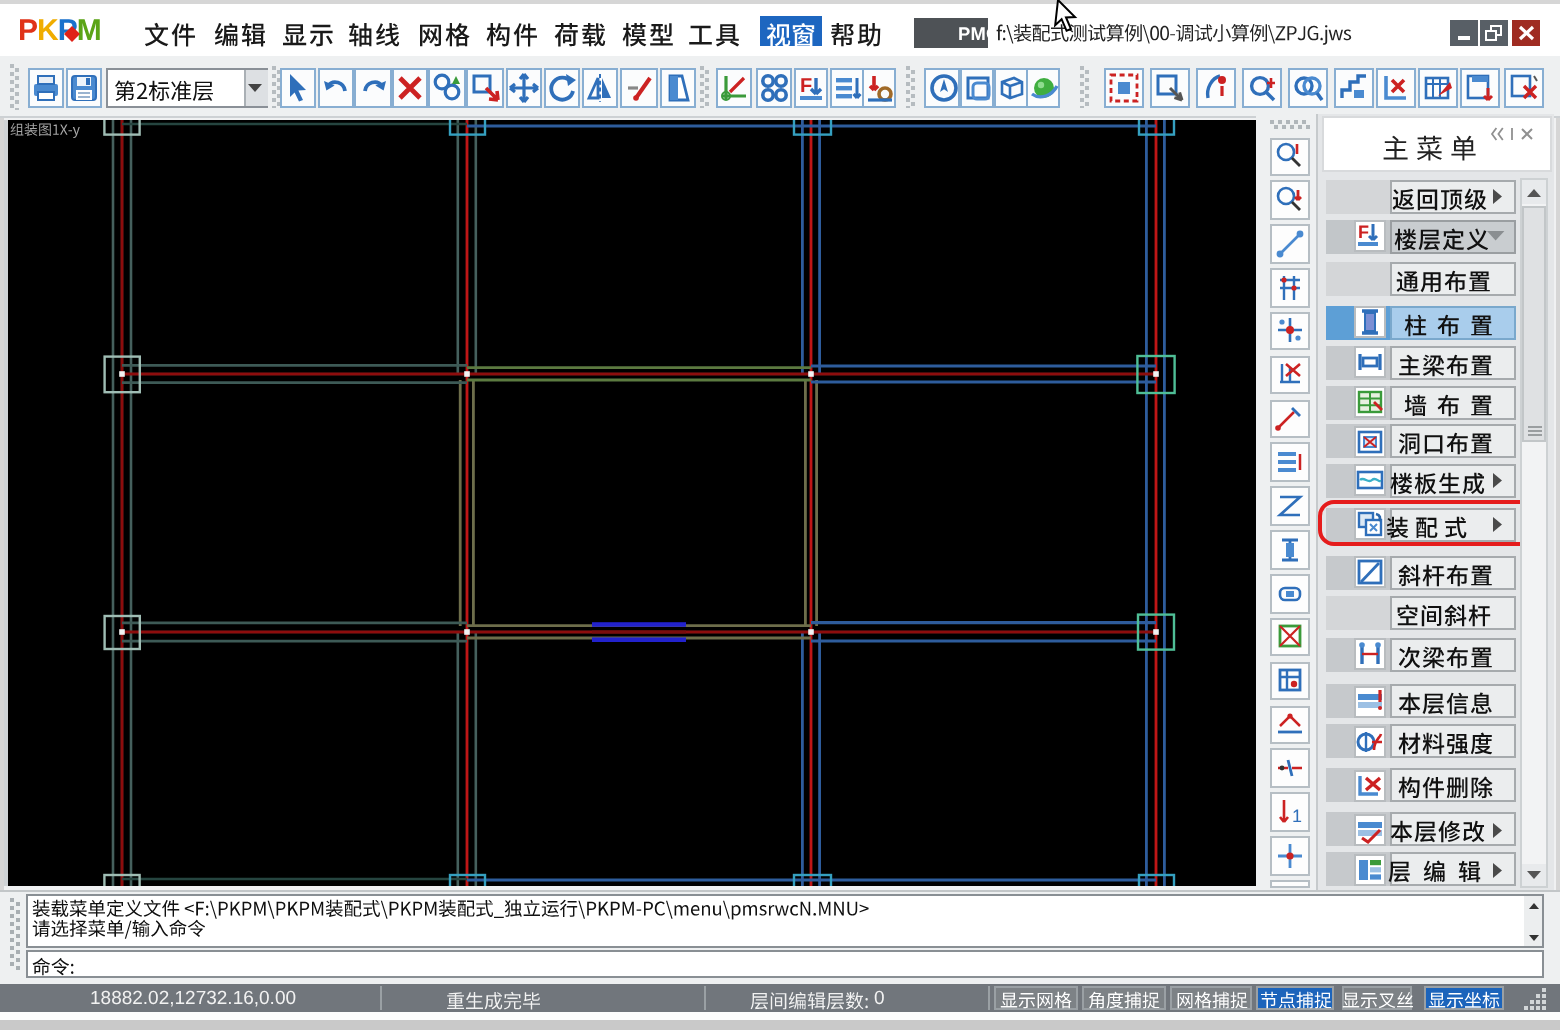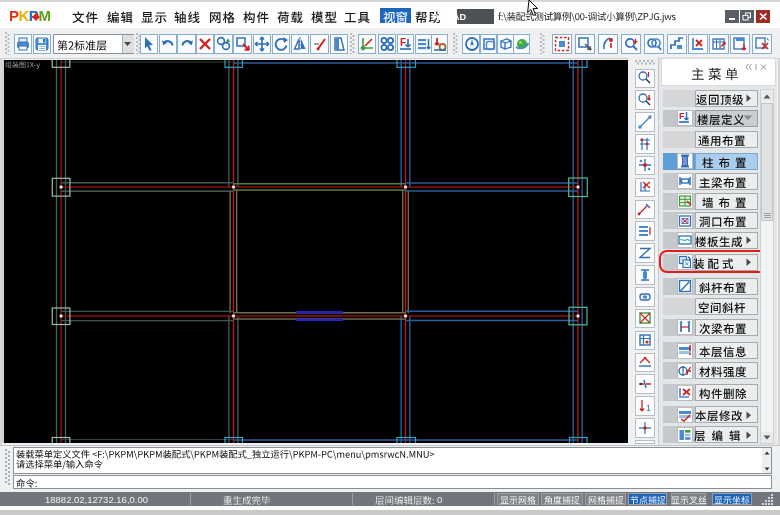--- a/index.html
+++ b/index.html
@@ -42,21 +42,21 @@
       <path d="M0.6 -1.1V0.1H11.9V-1.1H6.9V-8H11.3V-9.2H1.3V-8H5.6V-1.1Z M16.1 -10V-2.8H14.1V-1.7H17.5C16.7 -1 15.2 -0.2 13.9 0.2C14.2 0.4 14.6 0.8 14.8 1.1C16.1 0.6 17.6 -0.2 18.6 -1L17.6 -1.7H21.6L20.9 -0.9C22.3 -0.3 23.8 0.5 24.6 1.1L25.6 0.2C24.7 -0.4 23.3 -1.1 21.9 -1.7H25.4V-2.8H23.6V-10ZM17.2 -2.8V-3.7H22.4V-2.8ZM17.2 -7.2H22.4V-6.4H17.2ZM17.2 -8.1V-9H22.4V-8.1ZM17.2 -5.5H22.4V-4.6H17.2Z" transform="translate(0,13.12)" fill="#1a1a1a"></path>
     </svg>
 <div style="position:absolute;left:380px;top:8px;width:30.5px;height:15px;background:#1d66c0;"></div>
 <svg width="27" height="20" viewBox="0 0 27 20" style="position:absolute;left:382.7px;top:9.0px;overflow:visible">
       <path d="M5.5 -10V-3.3H6.7V-8.9H10.3V-3.3H11.5V-10ZM7.9 -8.1V-5.8C7.9 -3.9 7.5 -1.5 4.3 0.2C4.6 0.4 5 0.8 5.1 1.1C6.8 0.2 7.8 -1 8.3 -2.3V-0.3C8.3 0.6 8.7 0.9 9.6 0.9H10.7C11.8 0.9 12 0.3 12.1 -1.6C11.8 -1.7 11.5 -1.9 11.2 -2.1C11.1 -0.4 11.1 0 10.7 0H9.8C9.5 0 9.4 -0.1 9.4 -0.5V-3.4H8.7C9 -4.3 9 -5.1 9 -5.8V-8.1ZM1.8 -10C2.2 -9.5 2.7 -8.9 2.9 -8.4H0.7V-7.4H3.6C2.9 -5.8 1.7 -4.4 0.4 -3.6C0.6 -3.3 0.8 -2.7 0.9 -2.4C1.4 -2.7 1.8 -3.1 2.2 -3.5V1H3.4V-4.1C3.8 -3.6 4.2 -3 4.4 -2.6L5.2 -3.5C4.9 -3.8 4.1 -4.8 3.6 -5.3C4.2 -6.1 4.7 -7.1 5 -8L4.4 -8.5L4.2 -8.4H3L3.9 -9C3.7 -9.4 3.2 -10.1 2.7 -10.5Z M17.1 -8.4C16.1 -7.7 14.6 -7.1 13.4 -6.8L14 -5.9C15.4 -6.2 16.9 -7 18 -7.9ZM19.6 -7.8C20.9 -7.3 22.6 -6.4 23.4 -5.8L24.2 -6.6C23.3 -7.2 21.6 -8 20.3 -8.5ZM17.8 -7.1C17.6 -6.8 17.4 -6.2 17.1 -5.9H14.4V1.1H15.6V0.6H21.9V1H23.2V-5.9H18.3C18.6 -6.2 18.8 -6.5 19.1 -6.9ZM15.6 -0.2V-5H21.9V-0.2ZM17.1 -2.5C17.5 -2.4 17.9 -2.2 18.4 -2C17.7 -1.6 16.8 -1.3 16 -1.1C16.1 -0.9 16.4 -0.6 16.5 -0.4C17.5 -0.6 18.4 -1 19.3 -1.5C19.9 -1.2 20.4 -0.9 20.8 -0.6L21.4 -1.2C21.1 -1.5 20.6 -1.8 20 -2.1C20.6 -2.6 21 -3.2 21.3 -3.9L20.7 -4.2L20.6 -4.1H18C18.1 -4.3 18.2 -4.5 18.3 -4.7L17.4 -4.8C17.1 -4.2 16.6 -3.6 15.9 -3C16.1 -2.9 16.4 -2.7 16.6 -2.5C16.9 -2.8 17.2 -3.1 17.5 -3.4H20.1C19.8 -3.1 19.5 -2.8 19.2 -2.5C18.6 -2.7 18.1 -2.9 17.6 -3.1ZM17.7 -10.3C17.8 -10.1 17.9 -9.8 18.1 -9.5H13.4V-7.5H14.6V-8.6H22.9V-7.5H24.1V-9.5H19.5C19.4 -9.9 19.1 -10.3 19 -10.6Z" transform="translate(0,13.12)" fill="#ffffff"></path>
     </svg>
 <svg width="29" height="20" viewBox="0 0 29 20" style="position:absolute;left:414.5px;top:9.0px;overflow:visible">
       <path d="M5.6 -4.3V-3.3H2C3.2 -3.8 3.8 -4.6 4.2 -5.3H6.7V-6.2H4.4L4.5 -6.6V-7H6.4V-7.9H4.5V-8.7H6.7V-9.6H4.5V-10.6H3.3V-9.6H0.8V-8.7H3.3V-7.9H1V-7H3.3V-6.6C3.3 -6.5 3.2 -6.4 3.2 -6.2H0.6V-5.3H2.8C2.4 -4.8 1.8 -4.3 0.8 -4C1 -3.8 1.4 -3.4 1.6 -3.1L1.8 -3.2V0.4H3V-2.2H5.6V1H6.8V-2.2H9.7V-0.8C9.7 -0.7 9.6 -0.7 9.4 -0.6C9.2 -0.6 8.5 -0.6 7.8 -0.7C7.9 -0.4 8.1 0.1 8.2 0.4C9.2 0.4 9.9 0.4 10.3 0.2C10.8 0 10.9 -0.3 10.9 -0.8V-3.3H6.8V-4.3ZM7.2 -10V-3.8H8.3V-9H10.2C9.8 -8.5 9.5 -8 9.1 -7.5C10.2 -6.9 10.6 -6.3 10.6 -5.9C10.6 -5.7 10.5 -5.5 10.3 -5.4C10.1 -5.4 9.9 -5.3 9.8 -5.3C9.4 -5.3 9 -5.3 8.5 -5.4C8.7 -5.1 8.9 -4.7 8.9 -4.4C9.4 -4.3 9.9 -4.3 10.3 -4.4C10.6 -4.4 10.9 -4.5 11.1 -4.6C11.5 -4.9 11.8 -5.2 11.8 -5.8C11.7 -6.4 11.4 -7 10.4 -7.6C10.9 -8.2 11.4 -9 11.8 -9.6L11 -10.1L10.8 -10Z M21.2 -10.6C21.2 -9.6 21.2 -8.7 21.2 -7.8H19.4V-6.7H21.2C21 -3.7 20.4 -1.3 18.1 0.2C18.4 0.4 18.8 0.8 18.9 1.1C21.4 -0.6 22.1 -3.4 22.3 -6.7H24C23.9 -2.3 23.8 -0.7 23.5 -0.3C23.4 -0.2 23.2 -0.1 23 -0.1C22.8 -0.1 22.1 -0.1 21.5 -0.2C21.7 0.1 21.8 0.6 21.8 1C22.5 1 23.1 1 23.5 0.9C24 0.9 24.2 0.8 24.5 0.4C24.9 -0.2 25 -2 25.1 -7.2C25.1 -7.4 25.2 -7.8 25.2 -7.8H22.4C22.4 -8.7 22.4 -9.6 22.4 -10.6ZM13.9 -1.4 14.1 -0.2C15.6 -0.5 17.7 -1 19.7 -1.5L19.6 -2.6L19 -2.4V-10H14.8V-1.6ZM15.8 -1.8V-3.7H17.9V-2.2ZM15.8 -6.3H17.9V-4.7H15.8ZM15.8 -7.3V-8.9H17.9V-7.3Z" transform="translate(0,13.12)" fill="#1a1a1a"></path>
     </svg>
 <div style="position:absolute;left:456.5px;top:9px;width:37.5px;height:14.5px;background:#4e5256;"></div>
-<div class="abs" style="left:432px;top:11.8px;font:bold 9.2px 'Liberation Sans',sans-serif;color:#fff;letter-spacing:0.1px;">PMCAD</div>
+<div class="abs" style="left:479px;top:11.8px;font:bold 9.2px 'Liberation Sans',sans-serif;color:#fff;letter-spacing:0.1px;">PMCAD</div>
 <svg width="179" height="15" viewBox="0 0 179 15" style="position:absolute;left:497.5px;top:10.2px;overflow:visible">
       <path d="M0.3 -4.5H1V0H1.9V-4.5H3V-5.2H1.9V-6C1.9 -6.7 2.1 -7.1 2.6 -7.1C2.8 -7.1 3 -7 3.2 -6.9L3.4 -7.6C3.2 -7.7 2.9 -7.8 2.5 -7.8C1.5 -7.8 1 -7.1 1 -6V-5.2L0.3 -5.2Z M4.1 -3.7C4.4 -3.7 4.7 -4 4.7 -4.4C4.7 -4.8 4.4 -5.1 4.1 -5.1C3.7 -5.1 3.5 -4.8 3.5 -4.4C3.5 -4 3.7 -3.7 4.1 -3.7ZM4.1 0.1C4.4 0.1 4.7 -0.1 4.7 -0.5C4.7 -0.9 4.4 -1.2 4.1 -1.2C3.7 -1.2 3.5 -0.9 3.5 -0.5C3.5 -0.1 3.7 0.1 4.1 0.1Z M8.1 1.7H8.7L5.9 -7.6H5.2Z M9.2 -7.1C9.6 -6.8 10.1 -6.4 10.3 -6.1L10.8 -6.5C10.5 -6.8 10 -7.3 9.6 -7.5ZM12.7 -3.6C12.8 -3.4 12.9 -3.2 13 -3H9V-2.4H12.3C11.4 -1.7 10.1 -1.2 8.9 -1C9 -0.8 9.2 -0.6 9.3 -0.4C9.8 -0.6 10.4 -0.8 11 -1V-0.4C11 0 10.7 0.2 10.5 0.2C10.6 0.4 10.7 0.7 10.7 0.8C10.9 0.7 11.3 0.6 14 0C14 -0.1 14 -0.4 14.1 -0.6L11.7 -0.1V-1.3C12.3 -1.6 12.8 -2 13.2 -2.4C14 -0.8 15.4 0.2 17.3 0.7C17.4 0.5 17.6 0.2 17.7 0.1C16.8 -0.1 16 -0.4 15.4 -0.9C15.9 -1.1 16.6 -1.5 17.1 -1.8L16.6 -2.2C16.2 -1.9 15.5 -1.5 14.9 -1.2C14.5 -1.5 14.2 -1.9 13.9 -2.4H17.6V-3H13.8C13.7 -3.2 13.6 -3.6 13.4 -3.8ZM14.5 -8.1V-6.7H12.2V-6.1H14.5V-4.6H12.5V-3.9H17.3V-4.6H15.2V-6.1H17.5V-6.7H15.2V-8.1ZM8.9 -4.7 9.1 -4.1 11.1 -5V-3.5H11.8V-8.1H11.1V-5.6C10.3 -5.3 9.4 -4.9 8.9 -4.7Z M23.1 -7.6V-6.9H26V-4.6H23.1V-0.4C23.1 0.4 23.4 0.7 24.3 0.7C24.4 0.7 25.7 0.7 25.9 0.7C26.7 0.7 27 0.2 27 -1.3C26.8 -1.4 26.5 -1.5 26.4 -1.6C26.3 -0.3 26.3 -0 25.8 -0C25.6 -0 24.5 -0 24.3 -0C23.9 -0 23.8 -0.1 23.8 -0.4V-3.9H26V-3.3H26.7V-7.6ZM19.1 -1.5H21.8V-0.5H19.1ZM19.1 -2.1V-5.3H19.8V-4.6C19.8 -4 19.7 -3.4 19.1 -2.9C19.2 -2.9 19.4 -2.7 19.4 -2.6C20 -3.2 20.2 -4 20.2 -4.5V-5.3H20.7V-3.5C20.7 -3 20.8 -2.9 21.2 -2.9C21.3 -2.9 21.6 -2.9 21.7 -2.9H21.8V-2.1ZM18.3 -7.7V-7H19.7V-5.9H18.5V0.7H19.1V0.1H21.8V0.6H22.4V-5.9H21.3V-7H22.6V-7.7ZM20.2 -5.9V-7H20.8V-5.9ZM21.1 -5.3H21.8V-3.4L21.8 -3.4C21.7 -3.4 21.7 -3.4 21.6 -3.4C21.5 -3.4 21.3 -3.4 21.3 -3.4C21.1 -3.4 21.1 -3.4 21.1 -3.5Z M33.8 -7.6C34.3 -7.2 34.9 -6.7 35.2 -6.4L35.7 -6.8C35.4 -7.2 34.8 -7.7 34.3 -8ZM32.4 -8C32.4 -7.4 32.4 -6.8 32.5 -6.3H27.5V-5.6H32.5C32.8 -2 33.6 0.8 35.2 0.8C35.9 0.8 36.2 0.3 36.3 -1.4C36.1 -1.5 35.8 -1.6 35.7 -1.8C35.6 -0.5 35.5 0 35.2 0C34.3 0 33.5 -2.3 33.3 -5.6H36.1V-6.3H33.2C33.2 -6.8 33.2 -7.4 33.2 -8ZM27.6 -0.2 27.8 0.5C29 0.2 30.8 -0.2 32.4 -0.6L32.4 -1.2L30.3 -0.8V-3.4H32.1V-4.1H27.9V-3.4H29.6V-0.6Z M40.9 -0.9C41.4 -0.4 42 0.3 42.2 0.7L42.7 0.4C42.4 -0 41.9 -0.7 41.4 -1.2ZM39.2 -7.5V-1.5H39.8V-7H41.9V-1.5H42.5V-7.5ZM44.6 -7.9V-0.1C44.6 0.1 44.5 0.1 44.4 0.1C44.2 0.1 43.8 0.1 43.3 0.1C43.4 0.3 43.5 0.6 43.5 0.7C44.2 0.7 44.6 0.7 44.8 0.6C45.1 0.5 45.2 0.3 45.2 -0.1V-7.9ZM43.3 -7.2V-1.4H43.8V-7.2ZM40.5 -6.3V-2.9C40.5 -1.7 40.3 -0.5 38.7 0.3C38.8 0.4 39 0.6 39.1 0.7C40.8 -0.1 41.1 -1.6 41.1 -2.9V-6.3ZM37 -7.4C37.6 -7.2 38.3 -6.7 38.6 -6.4L39 -7C38.7 -7.3 38 -7.7 37.5 -8ZM36.6 -4.9C37.1 -4.6 37.8 -4.1 38.2 -3.8L38.6 -4.4C38.3 -4.7 37.5 -5.1 37 -5.4ZM36.8 0.3 37.5 0.6C37.9 -0.2 38.3 -1.4 38.7 -2.4L38.1 -2.8C37.7 -1.7 37.2 -0.5 36.8 0.3Z M46.7 -7.4C47.1 -7 47.8 -6.4 48 -6L48.5 -6.5C48.3 -6.9 47.6 -7.5 47.1 -7.9ZM53 -7.6C53.4 -7.2 53.8 -6.6 54 -6.2L54.5 -6.6C54.3 -7 53.9 -7.5 53.5 -7.9ZM46 -5V-4.4H47.3V-0.9C47.3 -0.5 47 -0.2 46.9 -0.1C47 0 47.2 0.3 47.2 0.5C47.4 0.3 47.6 0.2 49.3 -0.9C49.2 -1.1 49.1 -1.4 49.1 -1.5L48 -0.9V-5ZM51.9 -8 52 -6.1H48.8V-5.4H52C52.2 -1.8 52.7 0.7 53.8 0.7C54.2 0.7 54.6 0.3 54.8 -1.3C54.7 -1.3 54.3 -1.5 54.2 -1.7C54.2 -0.7 54 -0.2 53.9 -0.2C53.3 -0.2 52.9 -2.4 52.7 -5.4H54.7V-6.1H52.7C52.7 -6.7 52.7 -7.3 52.7 -8ZM49 -0.6 49.2 0.1C50 -0.1 51 -0.5 52 -0.7L51.9 -1.4L50.8 -1.1V-3.3H51.7V-4H49.1V-3.3H50.1V-0.9Z M57.2 -4.4H62.1V-3.8H57.2ZM57.2 -3.4H62.1V-2.8H57.2ZM57.2 -5.4H62.1V-4.8H57.2ZM60.3 -8.1C60 -7.4 59.5 -6.7 58.9 -6.2C59.1 -6.1 59.4 -6 59.5 -5.9H57.6L58.1 -6.1C58.1 -6.3 57.9 -6.5 57.8 -6.8H59.4V-7.4H56.9C57 -7.5 57.1 -7.7 57.2 -7.9L56.5 -8.1C56.2 -7.4 55.7 -6.6 55.1 -6.1C55.3 -6 55.5 -5.8 55.7 -5.7C56 -6 56.3 -6.4 56.5 -6.8H57C57.2 -6.5 57.4 -6.1 57.5 -5.9H56.5V-2.3H57.7V-1.7L57.7 -1.5H55.3V-0.9H57.5C57.2 -0.5 56.7 -0.1 55.4 0.2C55.6 0.4 55.8 0.6 55.9 0.8C57.4 0.3 58.1 -0.3 58.3 -0.9H60.9V0.7H61.7V-0.9H63.9V-1.5H61.7V-2.3H62.8V-5.9H61.9L62.4 -6.1C62.3 -6.3 62.1 -6.5 61.9 -6.8H63.8V-7.4H60.7C60.8 -7.5 60.9 -7.7 61 -7.9ZM60.9 -1.5H58.5L58.5 -1.7V-2.3H60.9ZM59.6 -5.9C59.9 -6.1 60.1 -6.4 60.3 -6.8H61.1C61.4 -6.5 61.6 -6.1 61.8 -5.9Z M70.6 -7V-1.6H71.3V-7ZM72.2 -8V-0.2C72.2 -0.1 72.1 -0 72 0C71.8 0 71.3 0 70.7 -0C70.8 0.2 70.9 0.5 71 0.7C71.7 0.7 72.2 0.7 72.5 0.6C72.8 0.5 72.9 0.2 72.9 -0.2V-8ZM67.4 -2.8C67.8 -2.5 68.2 -2.2 68.5 -1.9C68 -0.9 67.4 -0.2 66.7 0.2C66.9 0.4 67.1 0.6 67.2 0.8C68.7 -0.2 69.7 -2.3 70 -5.3L69.6 -5.4L69.5 -5.4H68.2C68.4 -5.9 68.5 -6.4 68.6 -6.9H70.2V-7.5H66.9V-6.9H67.9C67.6 -5.3 67.1 -3.9 66.4 -2.9C66.6 -2.8 66.8 -2.6 67 -2.5C67.4 -3.1 67.7 -3.9 68 -4.7H69.3C69.2 -3.9 69 -3.2 68.7 -2.6C68.5 -2.8 68.1 -3.1 67.8 -3.3ZM66 -8.1C65.7 -6.6 65 -5.3 64.3 -4.3C64.4 -4.2 64.6 -3.8 64.7 -3.6C64.9 -3.9 65.2 -4.3 65.4 -4.6V0.7H66V-6C66.3 -6.6 66.5 -7.2 66.7 -7.9Z M76.3 1.7H76.9L74 -7.6H73.4Z M79.3 0.1C80.7 0.1 81.5 -1.1 81.5 -3.5C81.5 -6 80.7 -7.2 79.3 -7.2C78 -7.2 77.1 -6 77.1 -3.5C77.1 -1.1 78 0.1 79.3 0.1ZM79.3 -0.6C78.5 -0.6 78 -1.5 78 -3.5C78 -5.6 78.5 -6.5 79.3 -6.5C80.1 -6.5 80.7 -5.6 80.7 -3.5C80.7 -1.5 80.1 -0.6 79.3 -0.6Z M84.3 0.1C85.6 0.1 86.5 -1.1 86.5 -3.5C86.5 -6 85.6 -7.2 84.3 -7.2C83 -7.2 82.1 -6 82.1 -3.5C82.1 -1.1 83 0.1 84.3 0.1ZM84.3 -0.6C83.5 -0.6 83 -1.5 83 -3.5C83 -5.6 83.5 -6.5 84.3 -6.5C85.1 -6.5 85.7 -5.6 85.7 -3.5C85.7 -1.5 85.1 -0.6 84.3 -0.6Z M87.1 -2.4H89.5V-3H87.1Z M90.6 -7.4C91.1 -7 91.8 -6.3 92.1 -5.9L92.6 -6.4C92.3 -6.8 91.6 -7.4 91.1 -7.9ZM90 -5V-4.4H91.4V-1C91.4 -0.5 91 -0.1 90.8 0C91 0.1 91.2 0.4 91.3 0.5C91.4 0.3 91.6 0.1 92.9 -0.9C92.8 -0.4 92.6 0 92.3 0.4C92.5 0.5 92.7 0.7 92.8 0.8C93.8 -0.5 93.9 -2.6 93.9 -4.1V-7H97.8V-0.1C97.8 0 97.8 0.1 97.6 0.1C97.5 0.1 97 0.1 96.5 0.1C96.6 0.3 96.7 0.6 96.8 0.7C97.5 0.7 97.9 0.7 98.1 0.6C98.4 0.5 98.5 0.3 98.5 -0.1V-7.6H93.3V-4.1C93.3 -3.1 93.3 -2.1 93 -1.1C92.9 -1.2 92.8 -1.4 92.8 -1.6L92.1 -1V-5ZM95.6 -6.7V-5.9H94.5V-5.3H95.6V-4.4H94.3V-3.8H97.5V-4.4H96.1V-5.3H97.2V-5.9H96.1V-6.7ZM94.5 -3V-0.3H95.1V-0.8H97.1V-3ZM95.1 -2.5H96.5V-1.3H95.1Z M100 -7.4C100.5 -7 101.1 -6.4 101.4 -6L101.9 -6.5C101.6 -6.9 101 -7.5 100.5 -7.9ZM106.3 -7.6C106.7 -7.2 107.2 -6.6 107.3 -6.2L107.9 -6.6C107.7 -7 107.2 -7.5 106.8 -7.9ZM99.3 -5V-4.4H100.7V-0.9C100.7 -0.5 100.4 -0.2 100.2 -0.1C100.3 0 100.5 0.3 100.6 0.5C100.7 0.3 101 0.2 102.6 -0.9C102.5 -1.1 102.5 -1.4 102.4 -1.5L101.3 -0.9V-5ZM105.3 -8 105.4 -6.1H102.2V-5.4H105.4C105.6 -1.8 106 0.7 107.2 0.7C107.6 0.7 107.9 0.3 108.1 -1.3C108 -1.3 107.7 -1.5 107.6 -1.7C107.5 -0.7 107.4 -0.2 107.2 -0.2C106.6 -0.2 106.2 -2.4 106.1 -5.4H108.1V-6.1H106.1C106 -6.7 106 -7.3 106 -8ZM102.3 -0.6 102.5 0.1C103.3 -0.1 104.4 -0.5 105.4 -0.7L105.3 -1.4L104.2 -1.1V-3.3H105.1V-4H102.5V-3.3H103.5V-0.9Z M112.6 -7.9V-0.2C112.6 -0 112.5 0 112.3 0C112.1 0 111.4 0 110.7 0C110.8 0.2 110.9 0.6 111 0.8C111.9 0.8 112.5 0.8 112.8 0.6C113.2 0.5 113.3 0.3 113.3 -0.2V-7.9ZM114.9 -5.5C115.7 -4.1 116.5 -2.3 116.7 -1.2L117.5 -1.5C117.2 -2.6 116.4 -4.4 115.6 -5.7ZM110 -5.7C109.8 -4.4 109.3 -2.7 108.4 -1.7C108.6 -1.6 108.9 -1.4 109.1 -1.3C110 -2.4 110.5 -4.1 110.8 -5.5Z M119.8 -4.4H124.7V-3.8H119.8ZM119.8 -3.4H124.7V-2.8H119.8ZM119.8 -5.4H124.7V-4.8H119.8ZM122.9 -8.1C122.6 -7.4 122.1 -6.7 121.5 -6.2C121.7 -6.1 122 -6 122.1 -5.9H120.2L120.7 -6.1C120.7 -6.3 120.5 -6.5 120.4 -6.8H122V-7.4H119.5C119.6 -7.5 119.7 -7.7 119.8 -7.9L119.1 -8.1C118.8 -7.4 118.3 -6.6 117.7 -6.1C117.9 -6 118.1 -5.8 118.3 -5.7C118.6 -6 118.9 -6.4 119.1 -6.8H119.6C119.8 -6.5 120 -6.1 120.1 -5.9H119.1V-2.3H120.3V-1.7L120.3 -1.5H117.9V-0.9H120.1C119.8 -0.5 119.3 -0.1 118 0.2C118.2 0.4 118.4 0.6 118.5 0.8C120 0.3 120.7 -0.3 120.9 -0.9H123.5V0.7H124.3V-0.9H126.5V-1.5H124.3V-2.3H125.4V-5.9H124.5L125 -6.1C124.9 -6.3 124.7 -6.5 124.5 -6.8H126.4V-7.4H123.3C123.4 -7.5 123.5 -7.7 123.6 -7.9ZM123.5 -1.5H121.1L121.1 -1.7V-2.3H123.5ZM122.2 -5.9C122.5 -6.1 122.7 -6.4 122.9 -6.8H123.7C124 -6.5 124.2 -6.1 124.4 -5.9Z M133.2 -7V-1.6H133.9V-7ZM134.8 -8V-0.2C134.8 -0.1 134.7 -0 134.6 0C134.4 0 133.9 0 133.3 -0C133.4 0.2 133.5 0.5 133.6 0.7C134.3 0.7 134.8 0.7 135.1 0.6C135.4 0.5 135.5 0.2 135.5 -0.2V-8ZM130 -2.8C130.4 -2.5 130.8 -2.2 131.1 -1.9C130.6 -0.9 130 -0.2 129.3 0.2C129.5 0.4 129.7 0.6 129.8 0.8C131.3 -0.2 132.3 -2.3 132.6 -5.3L132.2 -5.4L132.1 -5.4H130.8C131 -5.9 131.1 -6.4 131.2 -6.9H132.8V-7.5H129.5V-6.9H130.5C130.2 -5.3 129.7 -3.9 129 -2.9C129.2 -2.8 129.4 -2.6 129.6 -2.5C130 -3.1 130.3 -3.9 130.6 -4.7H131.9C131.8 -3.9 131.6 -3.2 131.3 -2.6C131.1 -2.8 130.7 -3.1 130.4 -3.3ZM128.6 -8.1C128.3 -6.6 127.6 -5.3 126.9 -4.3C127 -4.2 127.2 -3.8 127.3 -3.6C127.5 -3.9 127.8 -4.3 128 -4.6V0.7H128.6V-6C128.9 -6.6 129.1 -7.2 129.3 -7.9Z M138.9 1.7H139.5L136.6 -7.6H136Z M139.7 0H144.6V-0.8H140.8L144.6 -6.5V-7H140.1V-6.3H143.5L139.7 -0.5Z M145.7 0H146.6V-2.8H147.7C149.3 -2.8 150.3 -3.5 150.3 -5C150.3 -6.5 149.3 -7 147.7 -7H145.7ZM146.6 -3.5V-6.3H147.6C148.8 -6.3 149.4 -6 149.4 -5C149.4 -4 148.8 -3.5 147.6 -3.5Z M152.7 0.1C154.1 0.1 154.6 -0.8 154.6 -2.1V-7H153.8V-2.2C153.8 -1.1 153.4 -0.7 152.6 -0.7C152.1 -0.7 151.7 -0.9 151.4 -1.4L150.8 -1C151.2 -0.3 151.8 0.1 152.7 0.1Z M159 0.1C159.9 0.1 160.7 -0.2 161.1 -0.7V-3.6H158.8V-2.9H160.3V-1.1C160 -0.8 159.5 -0.7 159 -0.7C157.5 -0.7 156.7 -1.8 156.7 -3.5C156.7 -5.3 157.6 -6.4 159 -6.4C159.7 -6.4 160.2 -6.1 160.5 -5.7L161 -6.3C160.6 -6.7 160 -7.2 159 -7.2C157.1 -7.2 155.8 -5.8 155.8 -3.5C155.8 -1.2 157.1 0.1 159 0.1Z M162.8 0.1C163.2 0.1 163.4 -0.1 163.4 -0.5C163.4 -0.9 163.2 -1.2 162.8 -1.2C162.5 -1.2 162.2 -0.9 162.2 -0.5C162.2 -0.1 162.5 0.1 162.8 0.1Z M164.1 2.3C165.2 2.3 165.6 1.7 165.6 0.6V-5.2H164.7V0.6C164.7 1.2 164.6 1.6 164 1.6C163.9 1.6 163.7 1.6 163.6 1.5L163.4 2.2C163.6 2.3 163.8 2.3 164.1 2.3ZM165.1 -6.3C165.5 -6.3 165.7 -6.5 165.7 -6.9C165.7 -7.2 165.5 -7.4 165.1 -7.4C164.8 -7.4 164.5 -7.2 164.5 -6.9C164.5 -6.5 164.8 -6.3 165.1 -6.3Z M167.8 0H168.8L169.6 -2.8C169.7 -3.3 169.8 -3.8 169.9 -4.3H170C170.1 -3.8 170.2 -3.3 170.3 -2.8L171.1 0H172.1L173.5 -5.2H172.7L171.9 -2.2C171.8 -1.7 171.7 -1.2 171.6 -0.7H171.6C171.4 -1.2 171.3 -1.7 171.2 -2.2L170.4 -5.2H169.5L168.7 -2.2C168.6 -1.7 168.5 -1.2 168.4 -0.7H168.3C168.2 -1.2 168.1 -1.7 168 -2.2L167.2 -5.2H166.3Z M175.7 0.1C176.9 0.1 177.6 -0.6 177.6 -1.4C177.6 -2.4 176.8 -2.7 176 -3C175.4 -3.2 174.9 -3.4 174.9 -3.9C174.9 -4.3 175.2 -4.7 175.8 -4.7C176.3 -4.7 176.7 -4.5 177 -4.2L177.4 -4.8C177 -5.1 176.5 -5.3 175.8 -5.3C174.7 -5.3 174 -4.7 174 -3.9C174 -3 174.8 -2.6 175.6 -2.4C176.1 -2.2 176.7 -1.9 176.7 -1.4C176.7 -0.9 176.4 -0.6 175.7 -0.6C175.1 -0.6 174.6 -0.8 174.2 -1.2L173.7 -0.6C174.2 -0.2 174.9 0.1 175.7 0.1Z" transform="translate(0,10.08)" fill="#222222"></path>
     </svg>
 <div style="position:absolute;left:724.5px;top:10px;width:14px;height:13px;background:#585f66;"></div>
 <div style="position:absolute;left:740px;top:10px;width:14px;height:13px;background:#585f66;"></div>
 <div style="position:absolute;left:755.5px;top:10px;width:14.5px;height:13px;background:#9f2c22;"></div>
 <svg class="abs" style="left:724.5px;top:10px" width="14" height="13">
       <rect x="4" y="8" width="6" height="2" fill="#fff"></rect>
     </svg>
 <svg class="abs" style="left:740px;top:10px" width="14" height="13">

